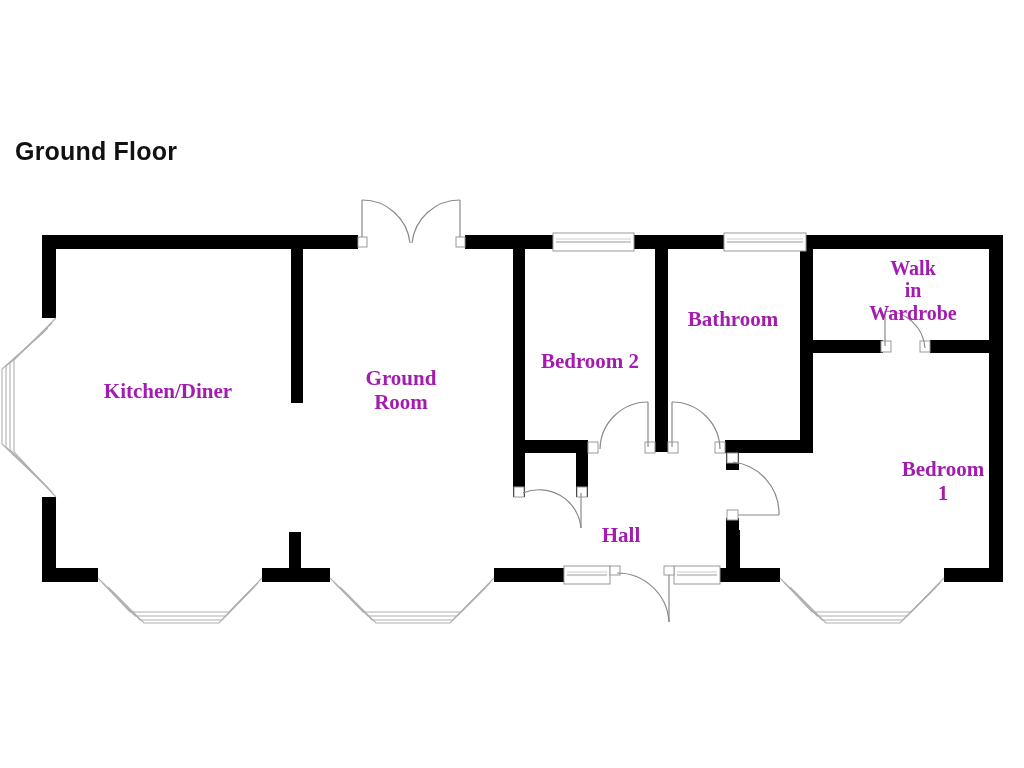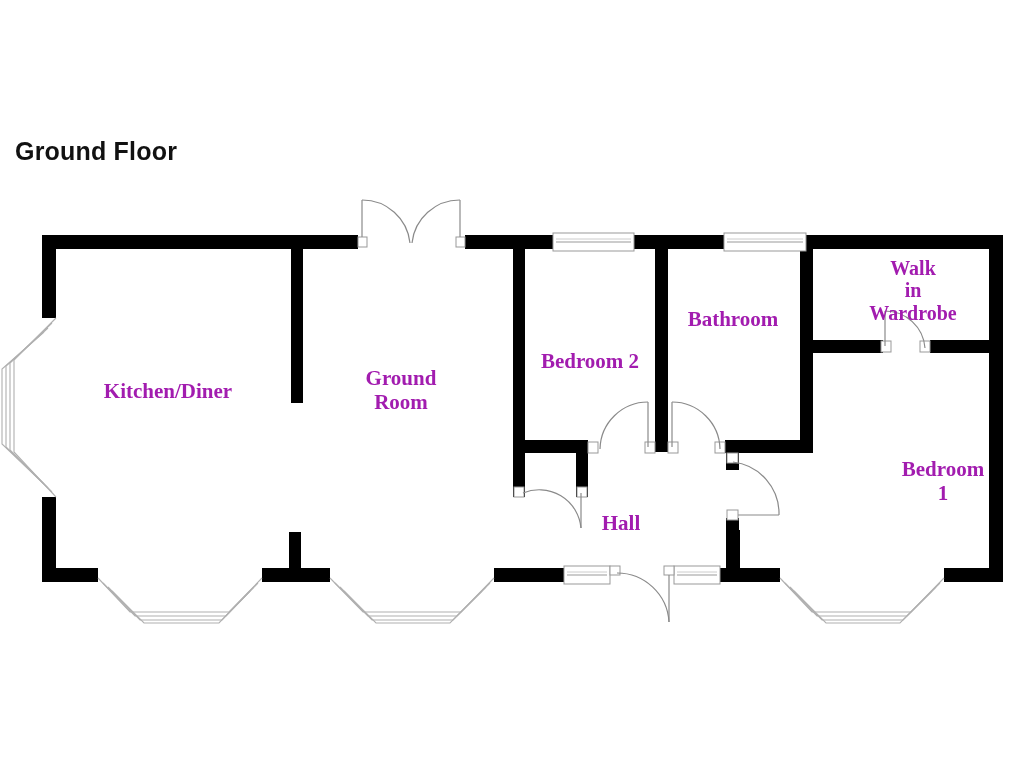--- a/index.html
+++ b/index.html
@@ -235,15 +235,15 @@
   <div class="room-label" style="left:590px; top:338px;margin-top:24px;">Bedroom 2</div>
 
   <div class="room-label" style="left:733px; top:320px;">Bathroom</div>
 
   <div class="room-label small" style="left:913px; top:291px;">Walk
 in
 Wardrobe</div>
 
   <div class="room-label" style="left:943px; top:459px;margin-top:23px;">Bedroom 1</div>
 
-  <div class="room-label" style="left:621px; top:524px;">Hall</div>
+  <div class="room-label" style="left:621px; top:536px;">Hall</div>
 
 </div>
 
 </body></html>

